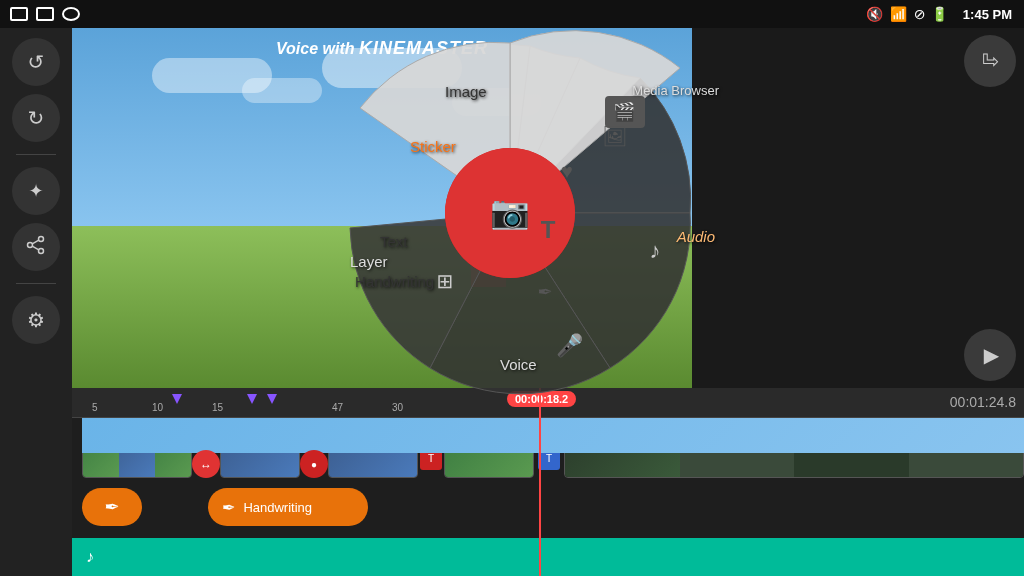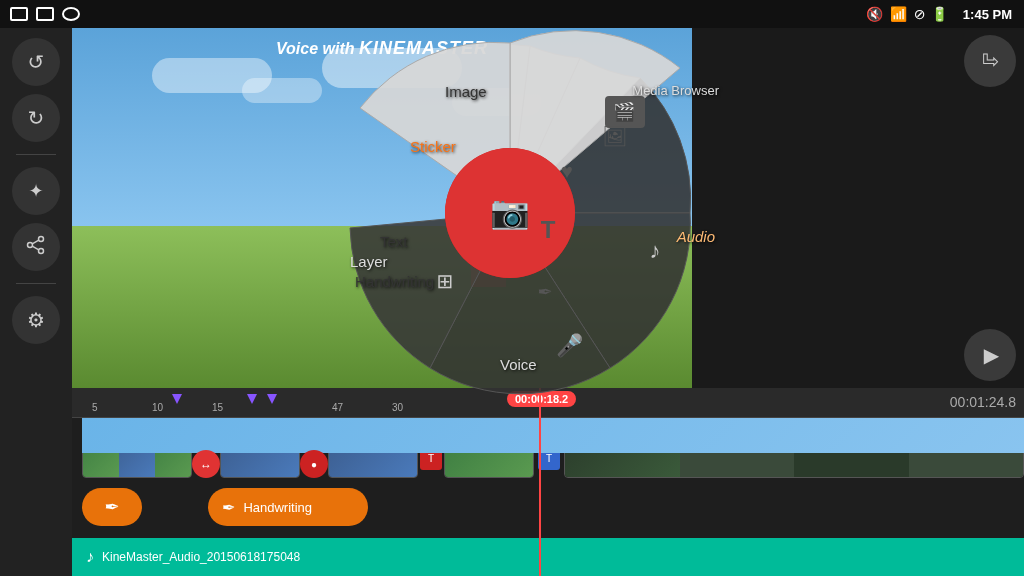--- a/index.html
+++ b/index.html
@@ -580,15 +580,14 @@
     <div style="width:50px;"></div>
 
     <div class="handwriting-track" style="width:160px;">
       <span style="font-size:16px;">✒</span>
       <span>Handwriting</span>
     </div>
   </div>
 
   <div class="audio-track">
     <span style="font-size:16px;">♪</span>
-    <span style="font-size:12px;">KineMaster_Audio_20150618175048</span>
   </div>
 </div>
 
 </body></html>

